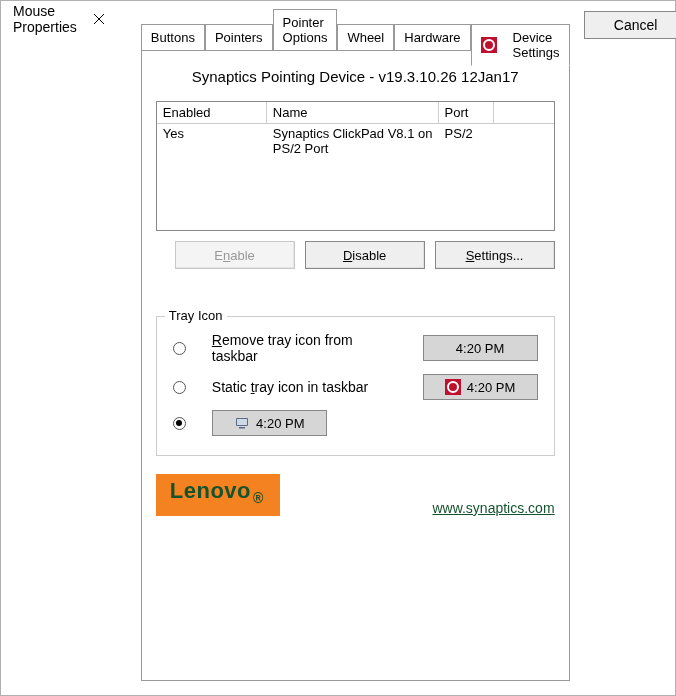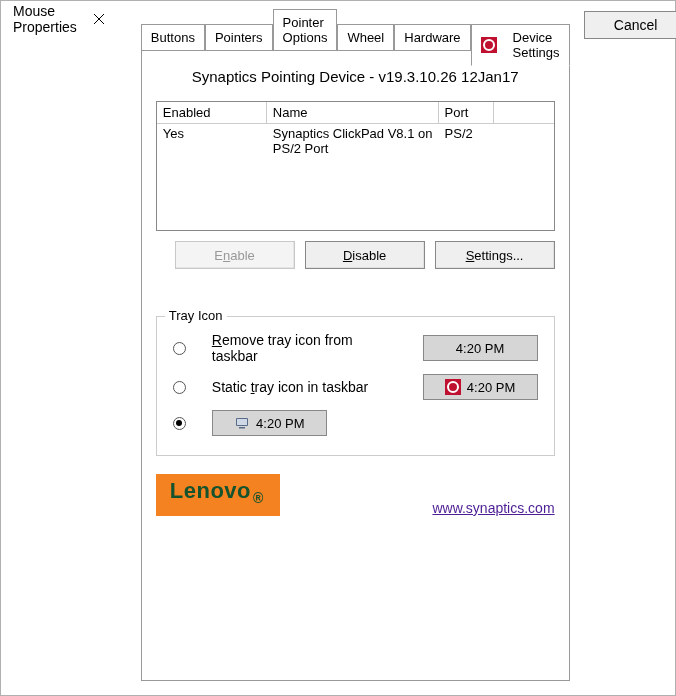--- a/index.html
+++ b/index.html
@@ -190,21 +190,21 @@
     padding-top:8px;
   }
   .lenovo {
     background:#f58220; color:#14532d; font-weight:700;
     font-size:22px; padding:10px 18px 12px 14px;
     letter-spacing:0.5px;
     display:flex; align-items:flex-end;
     height:42px;
   }
   .lenovo .dot { font-size:14px; position:relative; top:2px; left:2px; }
-  .synlink { color:#4c1d95; text-decoration:underline; font-size:14px; }
+  .synlink { color:#14532d; text-decoration:underline; font-size:14px; }
 
   .dialog-buttons {
     display:flex; justify-content:flex-end; gap:8px;
     padding:10px 14px 14px 0;
   }
   .dbtn {
     width:104px; height:28px; border:1px solid #888; background:#efefef;
     font-size:14px; display:inline-flex; align-items:center; justify-content:center;
     cursor:default;
   }

